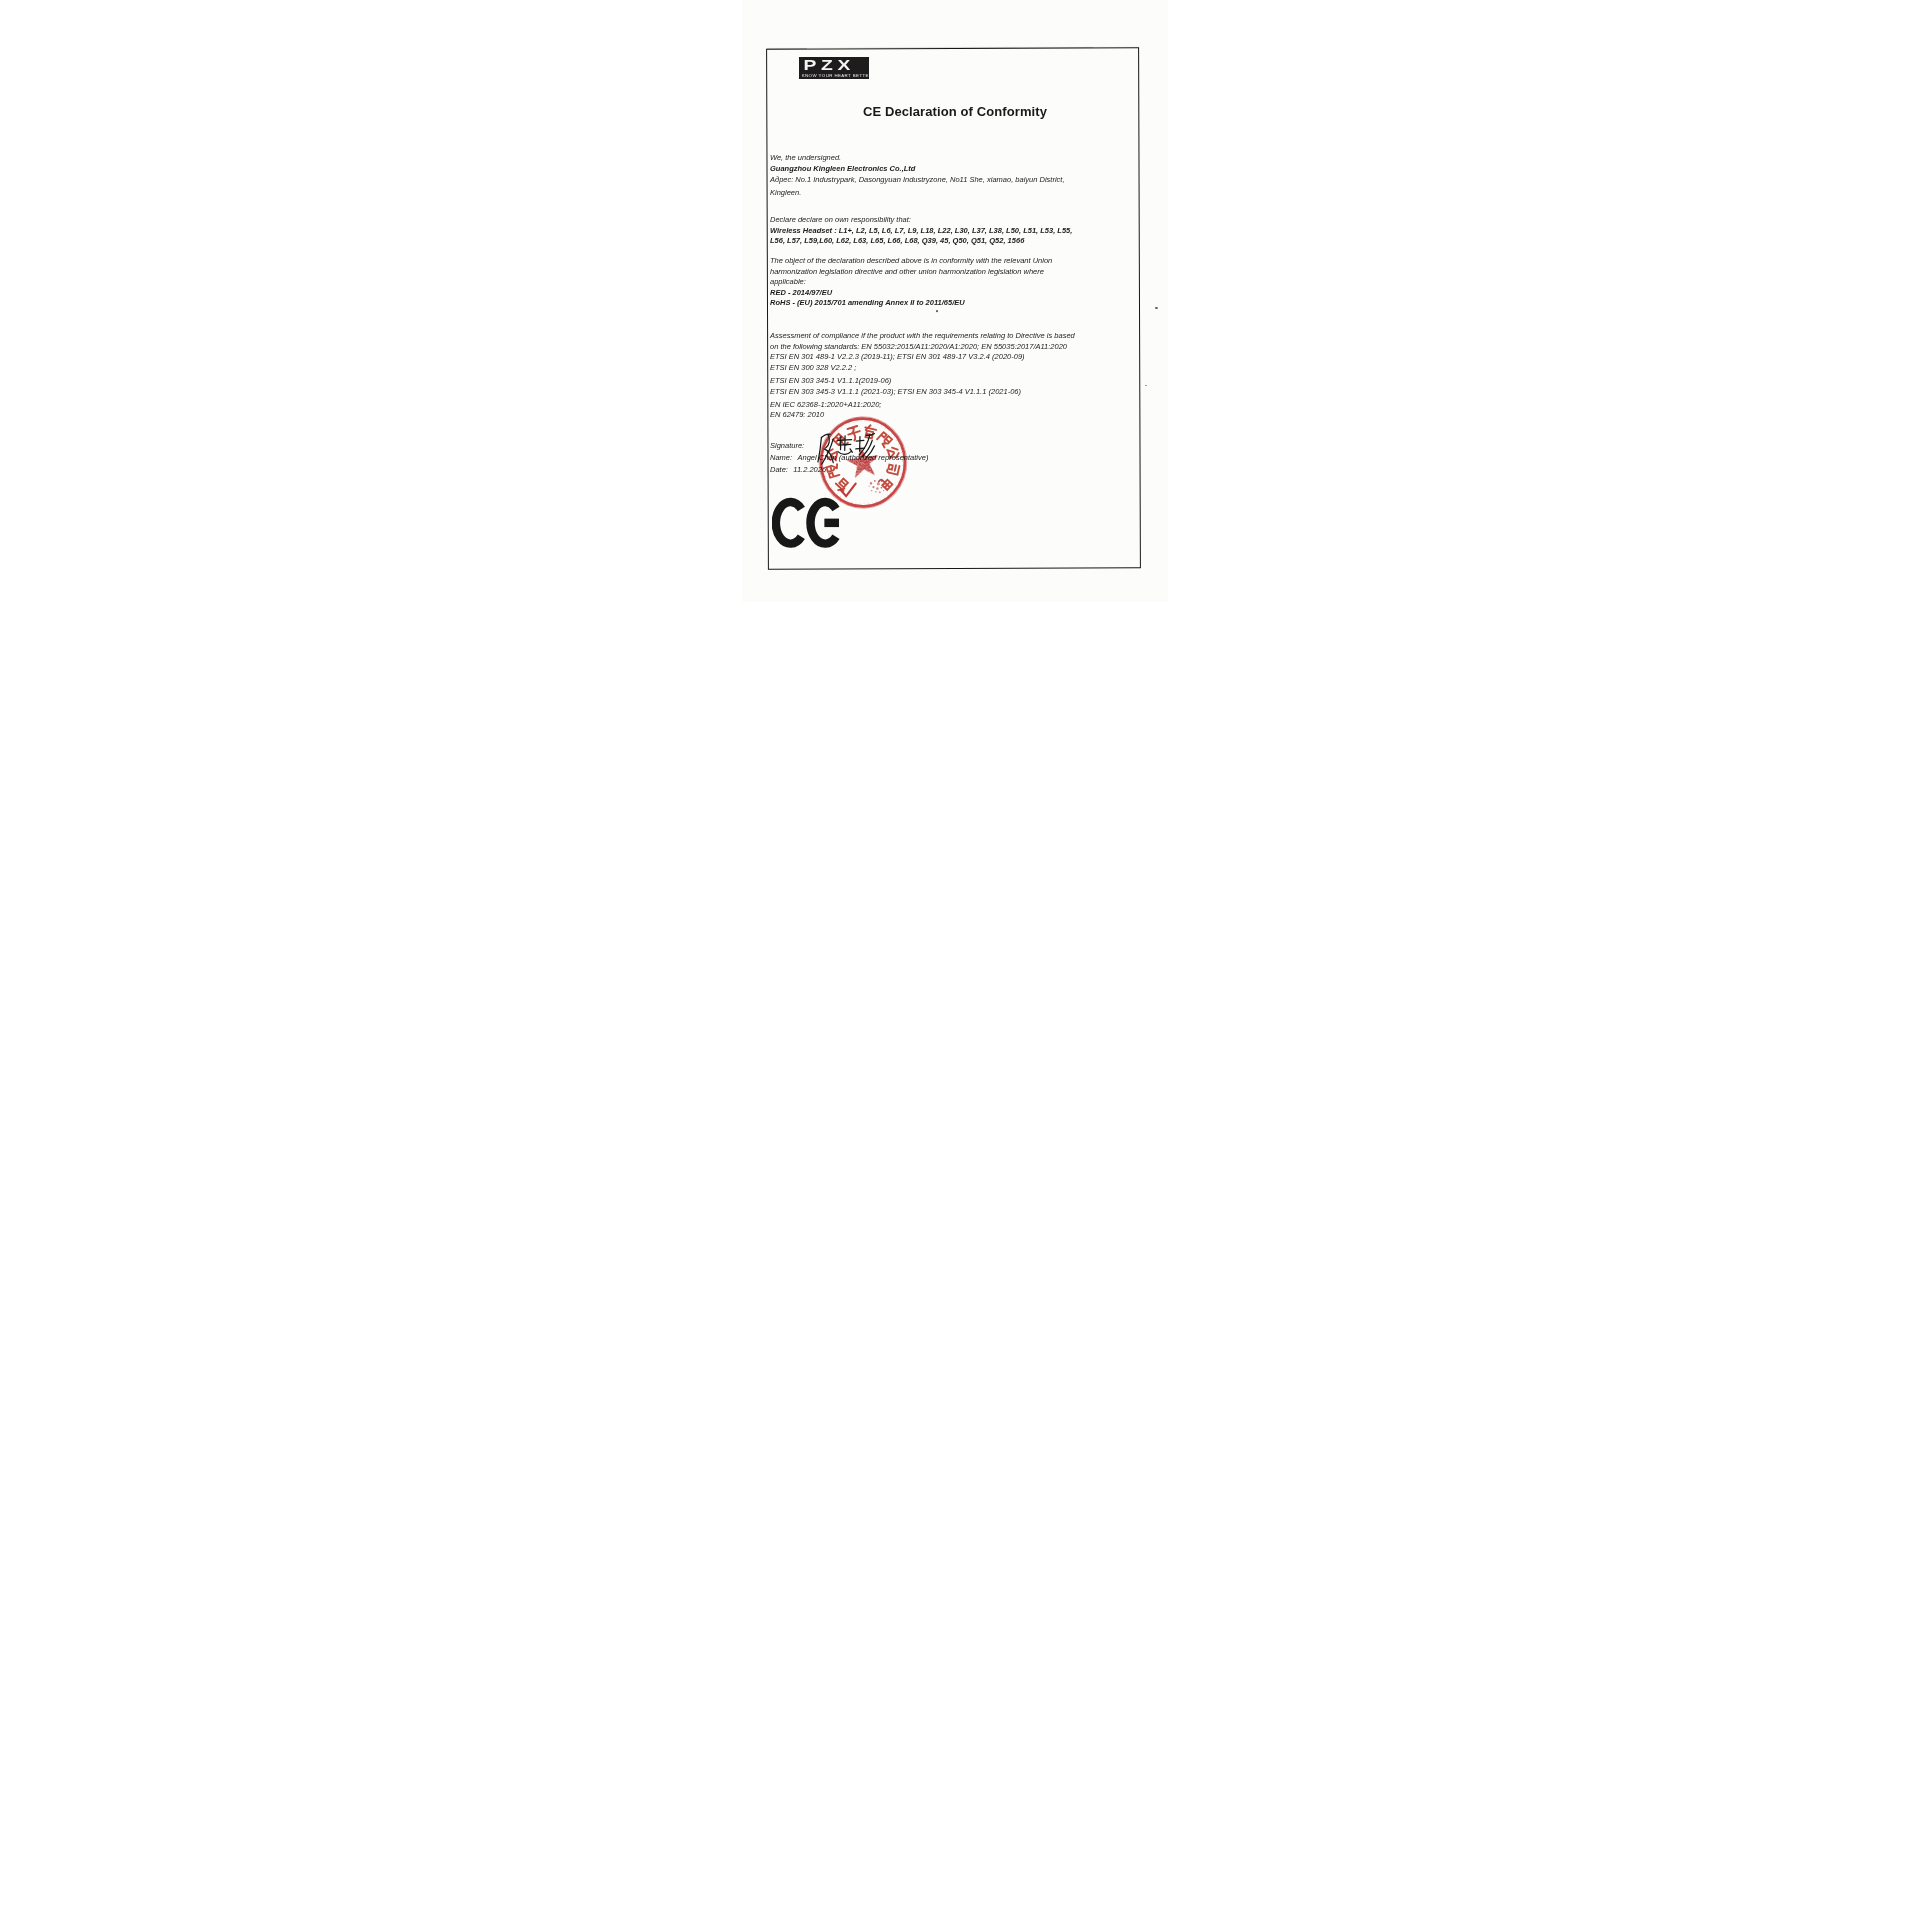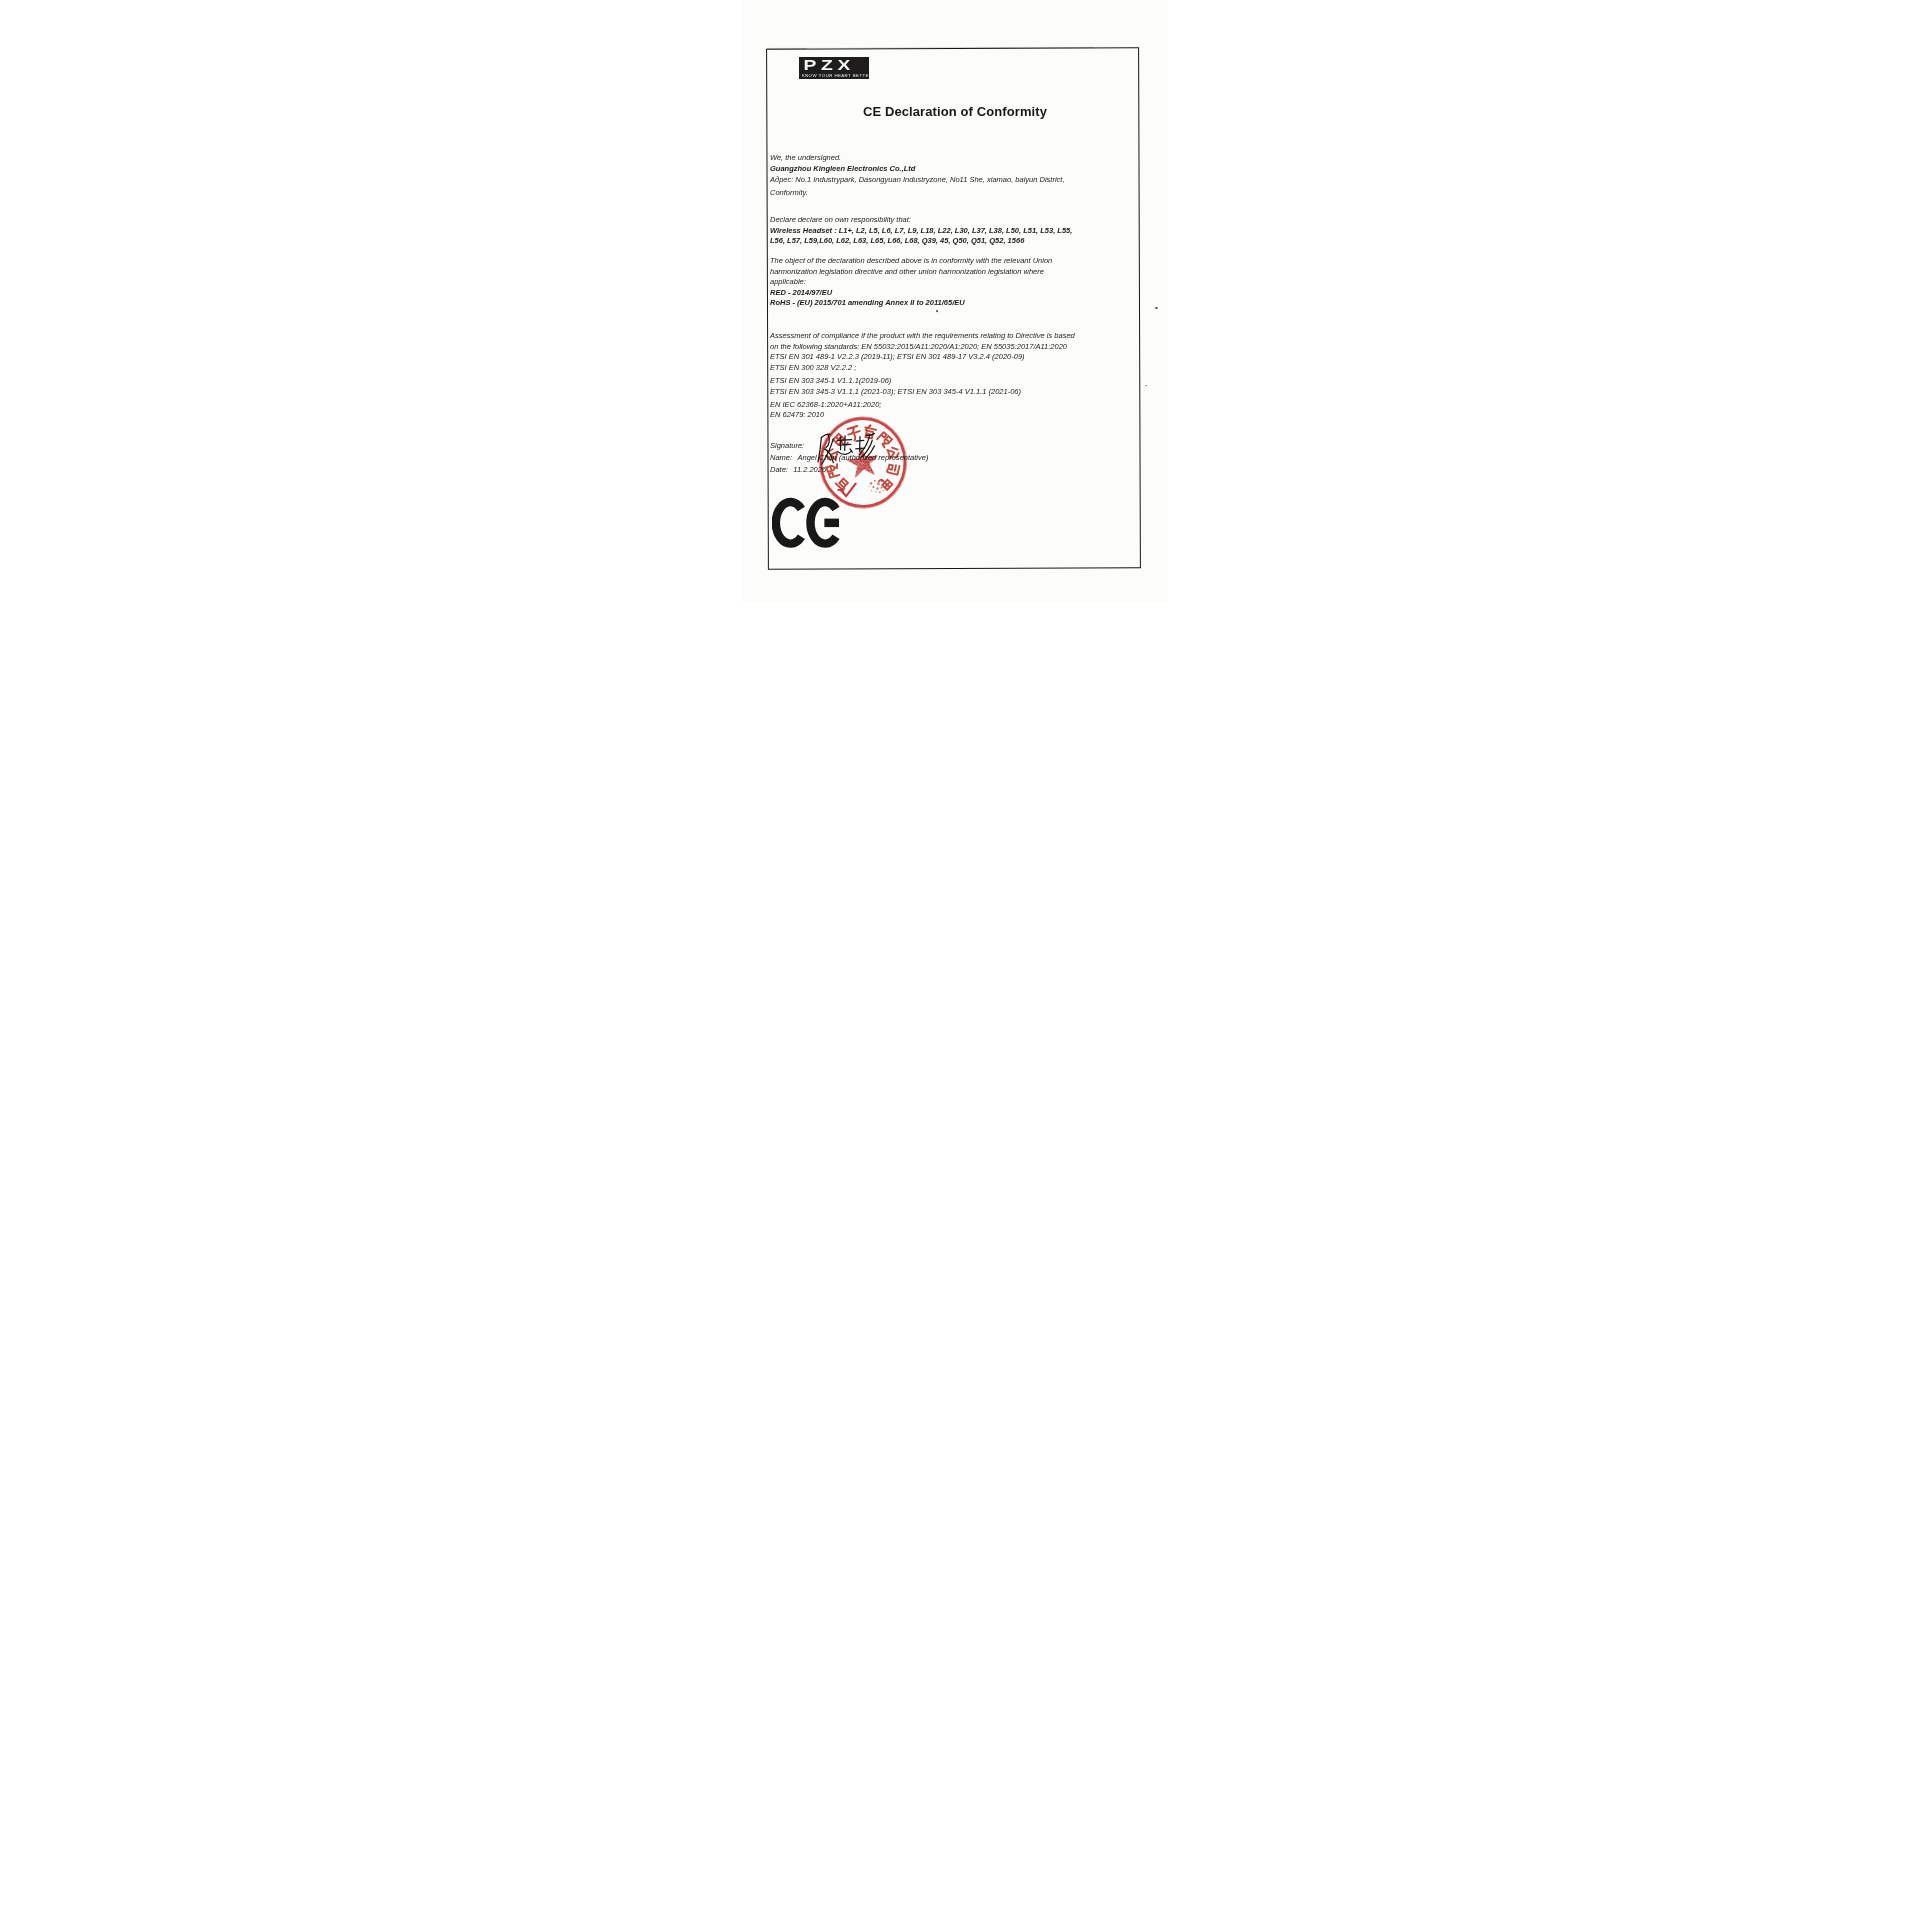--- a/index.html
+++ b/index.html
@@ -77,21 +77,21 @@
     <span class="logo-brand">PZX</span>
     <div class="logo-tagline">KNOW YOUR HEART BETTER</div>
   </div>
 
   <h1 class="title">CE Declaration of Conformity</h1>
 
   <div class="tb intro">
     <p>We, the undersigned.</p>
     <p class="b">Guangzhou Kingleen Electronics Co.,Ltd</p>
     <p class="mt2">Адрес: No.1 Industrypark, Dasongyuan Industryzone, No11 She, xiamao, baiyun District,</p>
-    <p class="mt6">Conformity.</p>
+    <p class="mt6">Kingleen.</p>
   </div>
 
   <div class="tb declaration">
     <p>Declare declare on own responsibility that:</p>
     <p class="b">Wireless Headset : L1+, L2, L5, L6, L7, L9, L18, L22, L30, L37, L38, L50, L51, L53, L55,</p>
     <p class="b">L56, L57, L59,L60, L62, L63, L65, L66, L68, Q39, 45, Q50, Q51, Q52, 1566</p>
   </div>
 
   <div class="tb conformity">
     <p>The object of the declaration described above is in conformity with the relevant Union</p>

